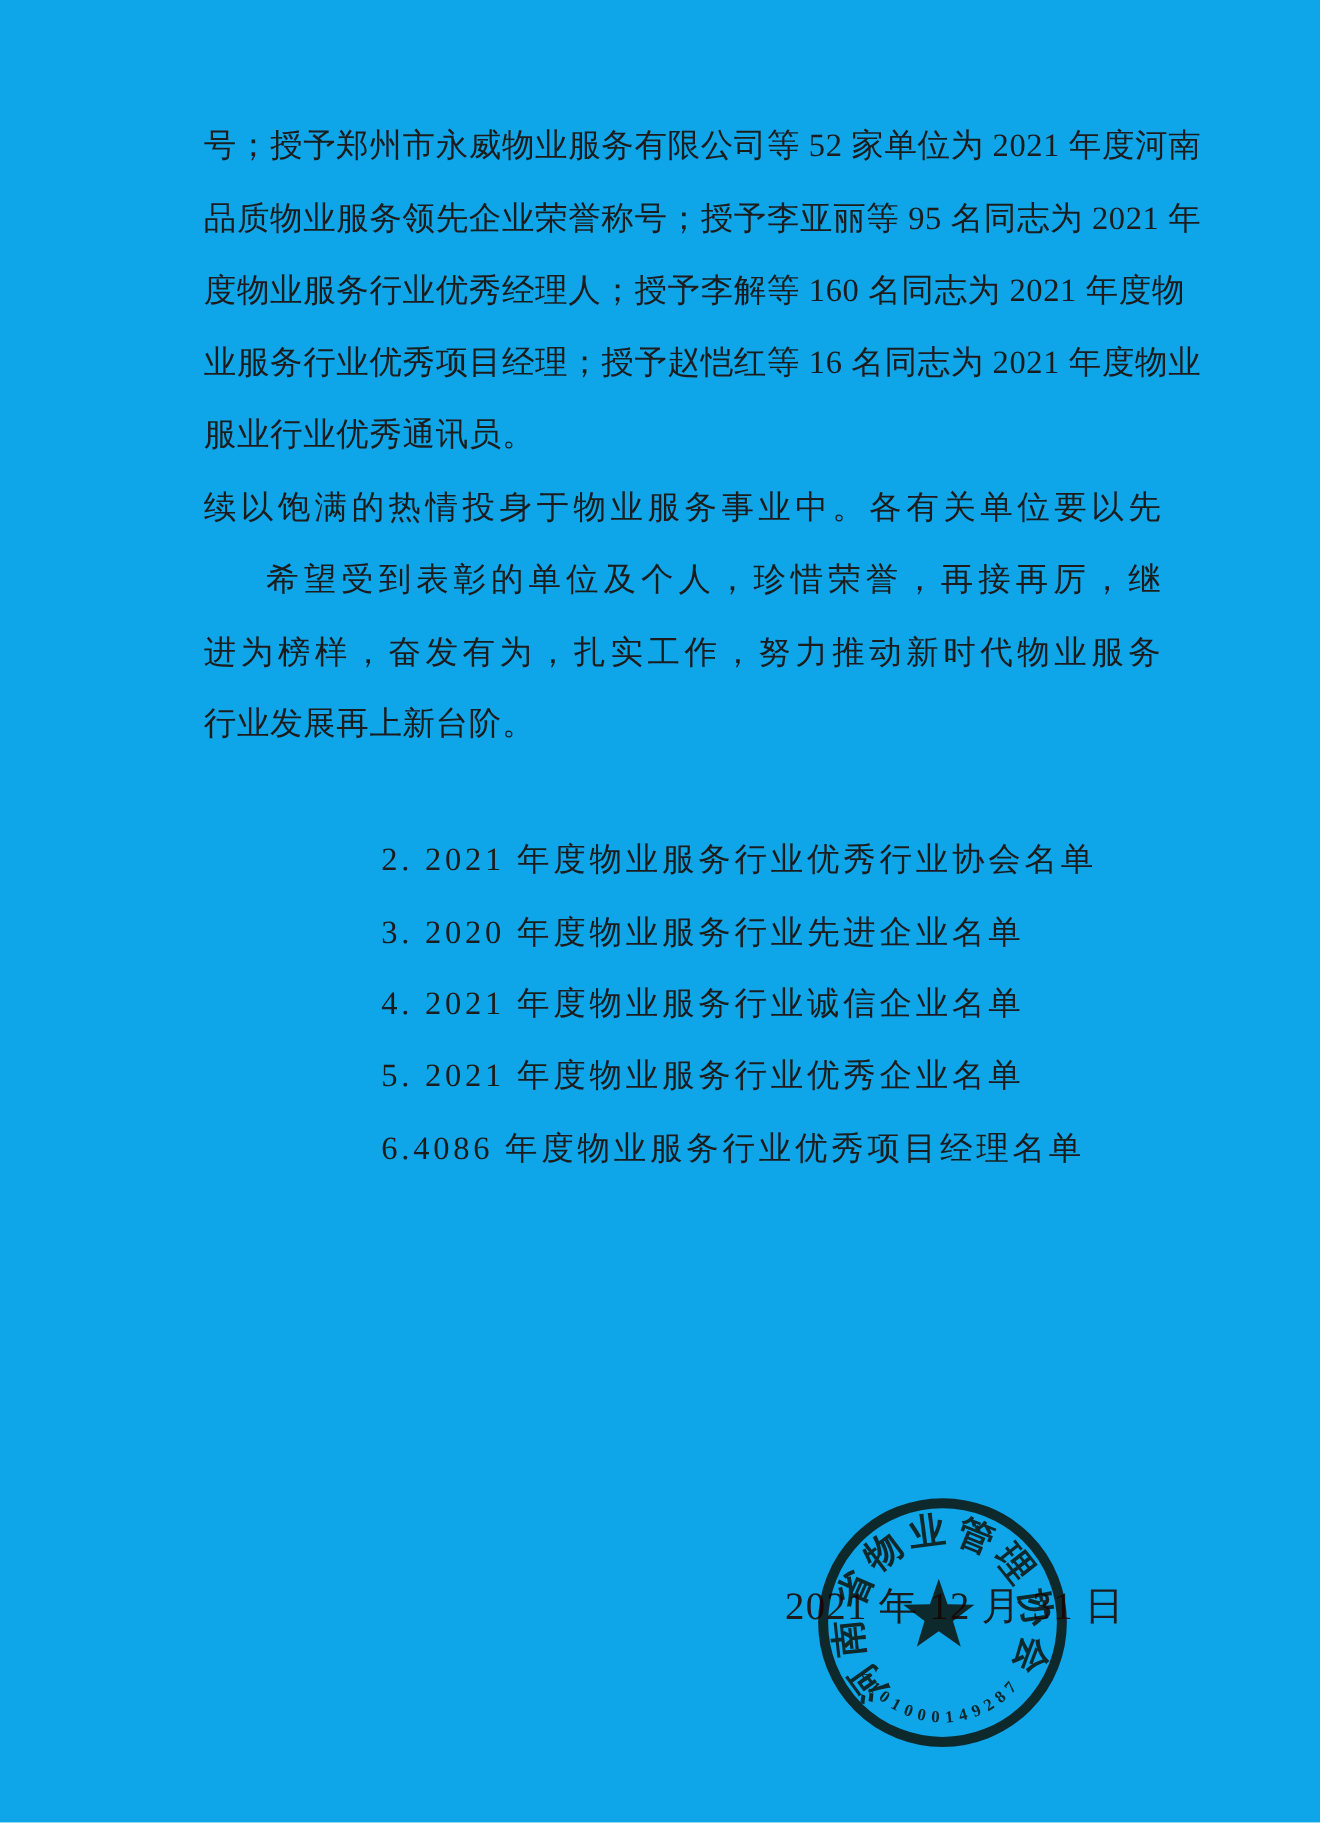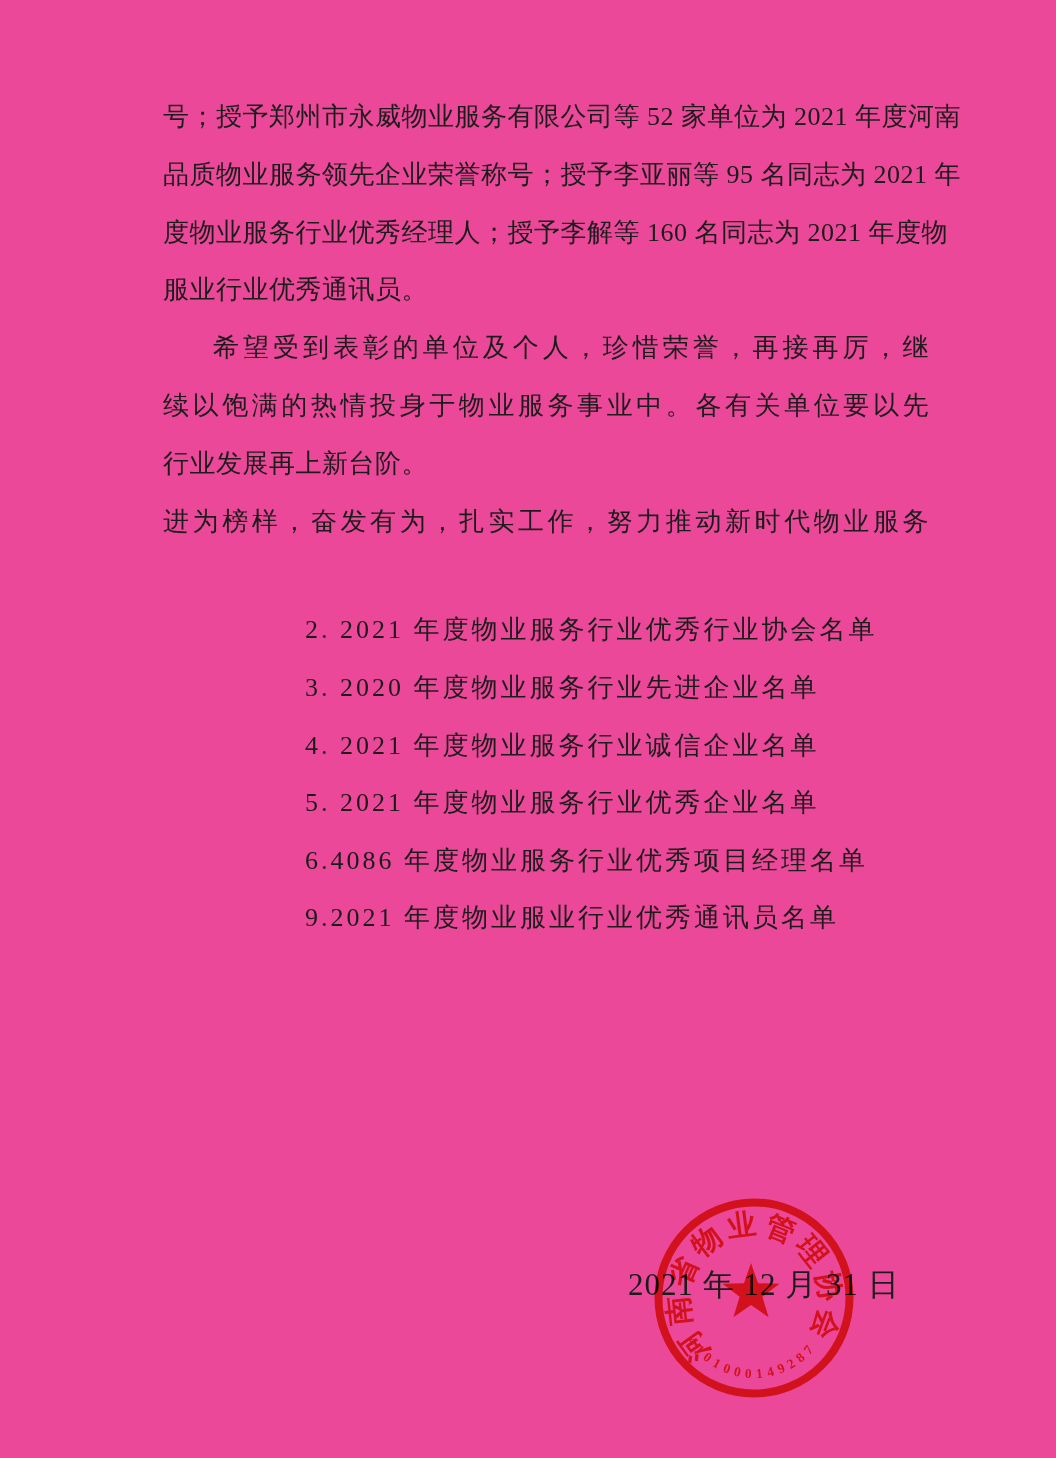--- a/index.html
+++ b/index.html
@@ -6,21 +6,21 @@
   body {
     width: 1056px; height: 1458px;
     background: #ffffff;
     font-family: "Liberation Serif", "DejaVu Serif", serif;
     color: #1c1c1c;
     position: relative;
     overflow: hidden;
   }
   .page {
     position: absolute; inset: 0;
-    background: #ec4899;
+    background: #0ea5e9;
   }
   .textcol {
     position: absolute;
     left: 163px; top: 0;
     width: 766px;
     padding-top: 88px;
   }
   .bodyline {
     font-size: 26px;
     line-height: 57.8px;
@@ -76,34 +76,34 @@
 </style>
 </head>
 <body>
 
 <div class="page">
 
   <div class="textcol">
     <div class="bodyline">号；授予郑州市永威物业服务有限公司等 52 家单位为 2021 年度河南</div>
     <div class="bodyline">品质物业服务领先企业荣誉称号；授予李亚丽等 95 名同志为 2021 年</div>
     <div class="bodyline">度物业服务行业优秀经理人；授予李解等 160 名同志为 2021 年度物</div>
+    <div class="bodyline">业服务行业优秀项目经理；授予赵恺红等 16 名同志为 2021 年度物业</div>
     <div class="bodyline lastline">服业行业优秀通讯员。</div>
 
+    <div class="bodyline">续以饱满的热情投身于物业服务事业中。各有关单位要以先</div>
     <div class="bodyline indent2">希望受到表彰的单位及个人，珍惜荣誉，再接再厉，继</div>
-    <div class="bodyline">续以饱满的热情投身于物业服务事业中。各有关单位要以先</div>
+    <div class="bodyline">进为榜样，奋发有为，扎实工作，努力推动新时代物业服务</div>
     <div class="bodyline lastline">行业发展再上新台阶。</div>
-    <div class="bodyline">进为榜样，奋发有为，扎实工作，努力推动新时代物业服务</div>
 
     <div class="attachments">
       <div class="attach-row">2. 2021 年度物业服务行业优秀行业协会名单</div>
       <div class="attach-row">3. 2020 年度物业服务行业先进企业名单</div>
       <div class="attach-row">4. 2021 年度物业服务行业诚信企业名单</div>
       <div class="attach-row">5. 2021 年度物业服务行业优秀企业名单</div>
       <div class="attach-row">6.4086 年度物业服务行业优秀项目经理名单</div>
-      <div class="attach-row">9.2021 年度物业服业行业优秀通讯员名单</div>
     </div>
   </div>
 
   <div class="date-line">2021 年 12 月 31 日</div>
 
   <svg class="seal" viewBox="-110 -110 220 220" xmlns="http://www.w3.org/2000/svg">
     <defs>
       <path id="arcTop" d="M -42 50.9 A 66 66 0 1 1 50.2 42.8" fill="none"></path>
       <path id="arcBottom" d="M -69.5 35.4 A 78 78 0 0 0 69.5 35.4" fill="none"></path>
     </defs>

